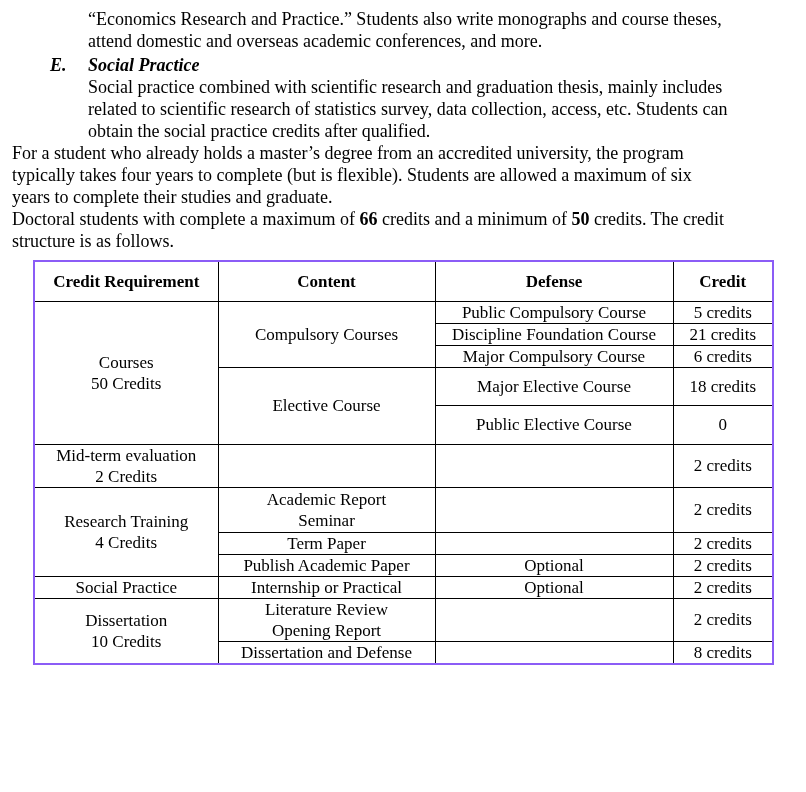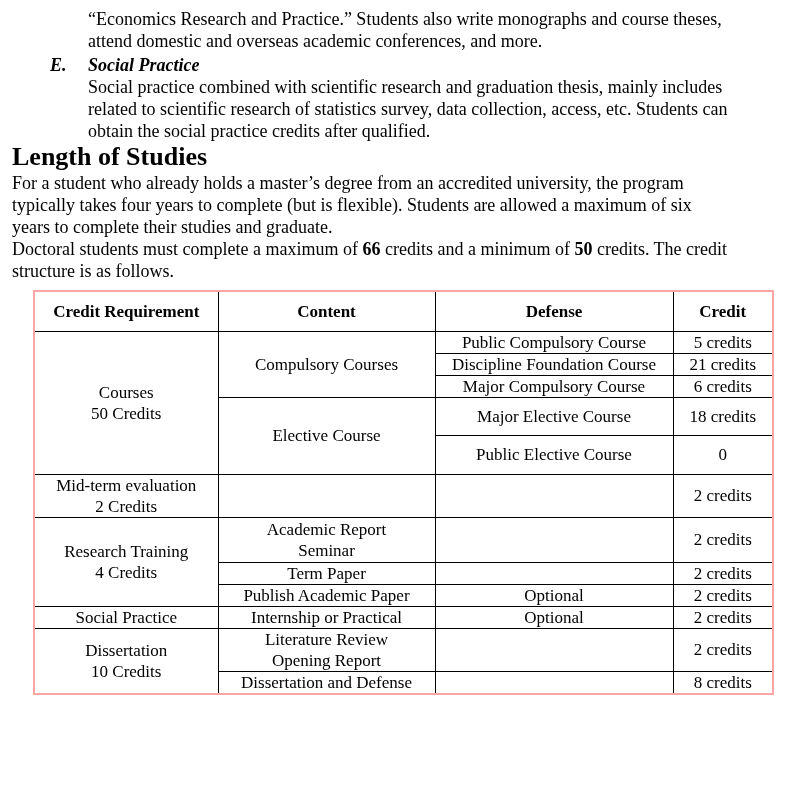--- a/index.html
+++ b/index.html
@@ -41,21 +41,21 @@
   .mt7  { margin-top: 7px; }
   .mt8  { margin-top: 8px; }
   .mt28 { margin-top: 28px; }
   .b { font-weight: bold; text-align: center; }
 
   table.credits {
     border-collapse: collapse;
     table-layout: fixed;
     width: 739px;
     margin: 8px 0 0 21px;
-    border: 2px solid #fca5a5;
+    border: 2px solid #8b5cf6;
   }
   table.credits th, table.credits td {
     border: 1px solid #000;
     text-align: center;
     vertical-align: middle;
     padding: 0 2px;
     font-size: 17px;
     line-height: 21px;
     white-space: pre-line;
     overflow: hidden;
@@ -82,28 +82,27 @@
     <span class="list-marker">E.</span>
     <span>Social Practice</span>
   </div>
 
   <div class="indent-block">
     <p class="body-text">Social practice combined with scientific research and graduation thesis, mainly includes
 related to scientific research of statistics survey, data collection, access, etc. Students can
 obtain the social practice credits after qualified.</p>
   </div>
 
-  <h1 class="doc-heading mt8">Length of Studies</h1>
 
   <p class="body-text mt7">For a student who already holds a master’s degree from an accredited university, the program
 typically takes four years to complete (but is flexible). Students are allowed a maximum of six
 years to complete their studies and graduate.</p>
 
 
-  <p class="body-text mt7"><span>Doctoral students must complete a maximum of </span><span class="b">66</span><span> credits and a minimum of </span><span class="b">50</span><span> credits. The credit
+  <p class="body-text mt7"><span>Doctoral students with complete a maximum of </span><span class="b">66</span><span> credits and a minimum of </span><span class="b">50</span><span> credits. The credit
 structure is as follows.</span></p>
 
   <table class="credits">
     <colgroup>
       <col style="width:184px">
       <col style="width:217px">
       <col style="width:238px">
       <col style="width:100px">
     </colgroup>
     <tbody>

